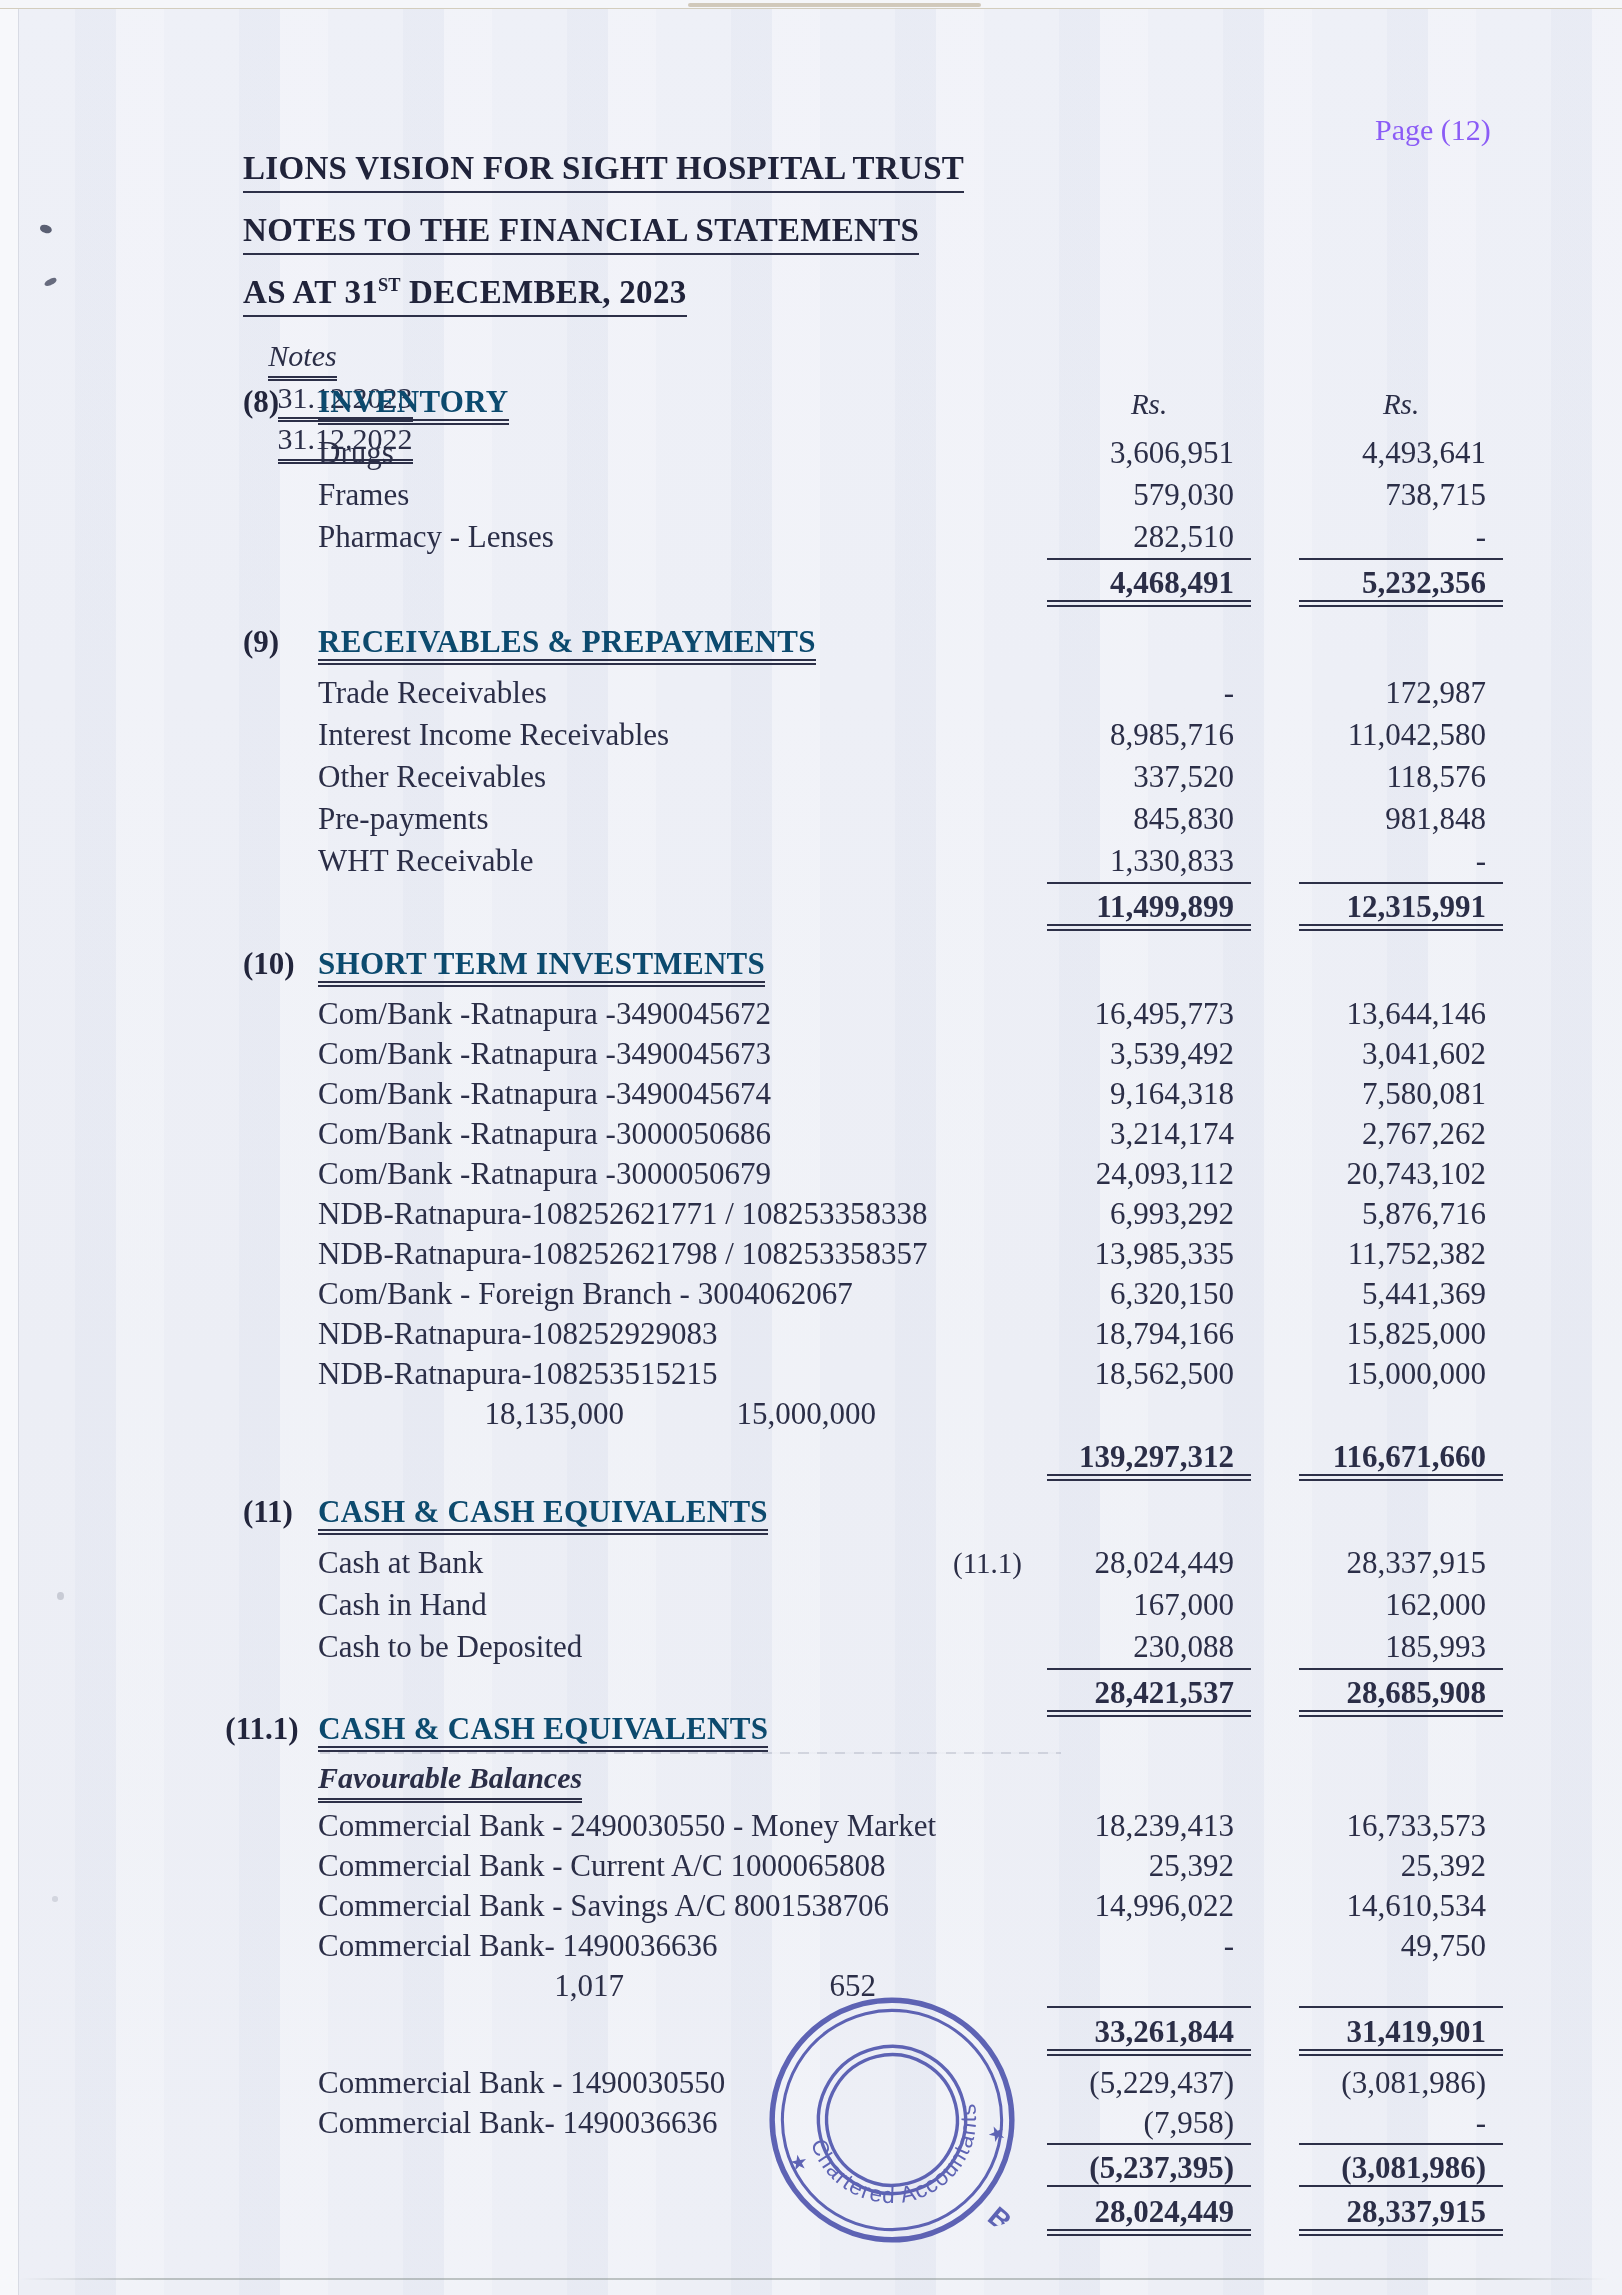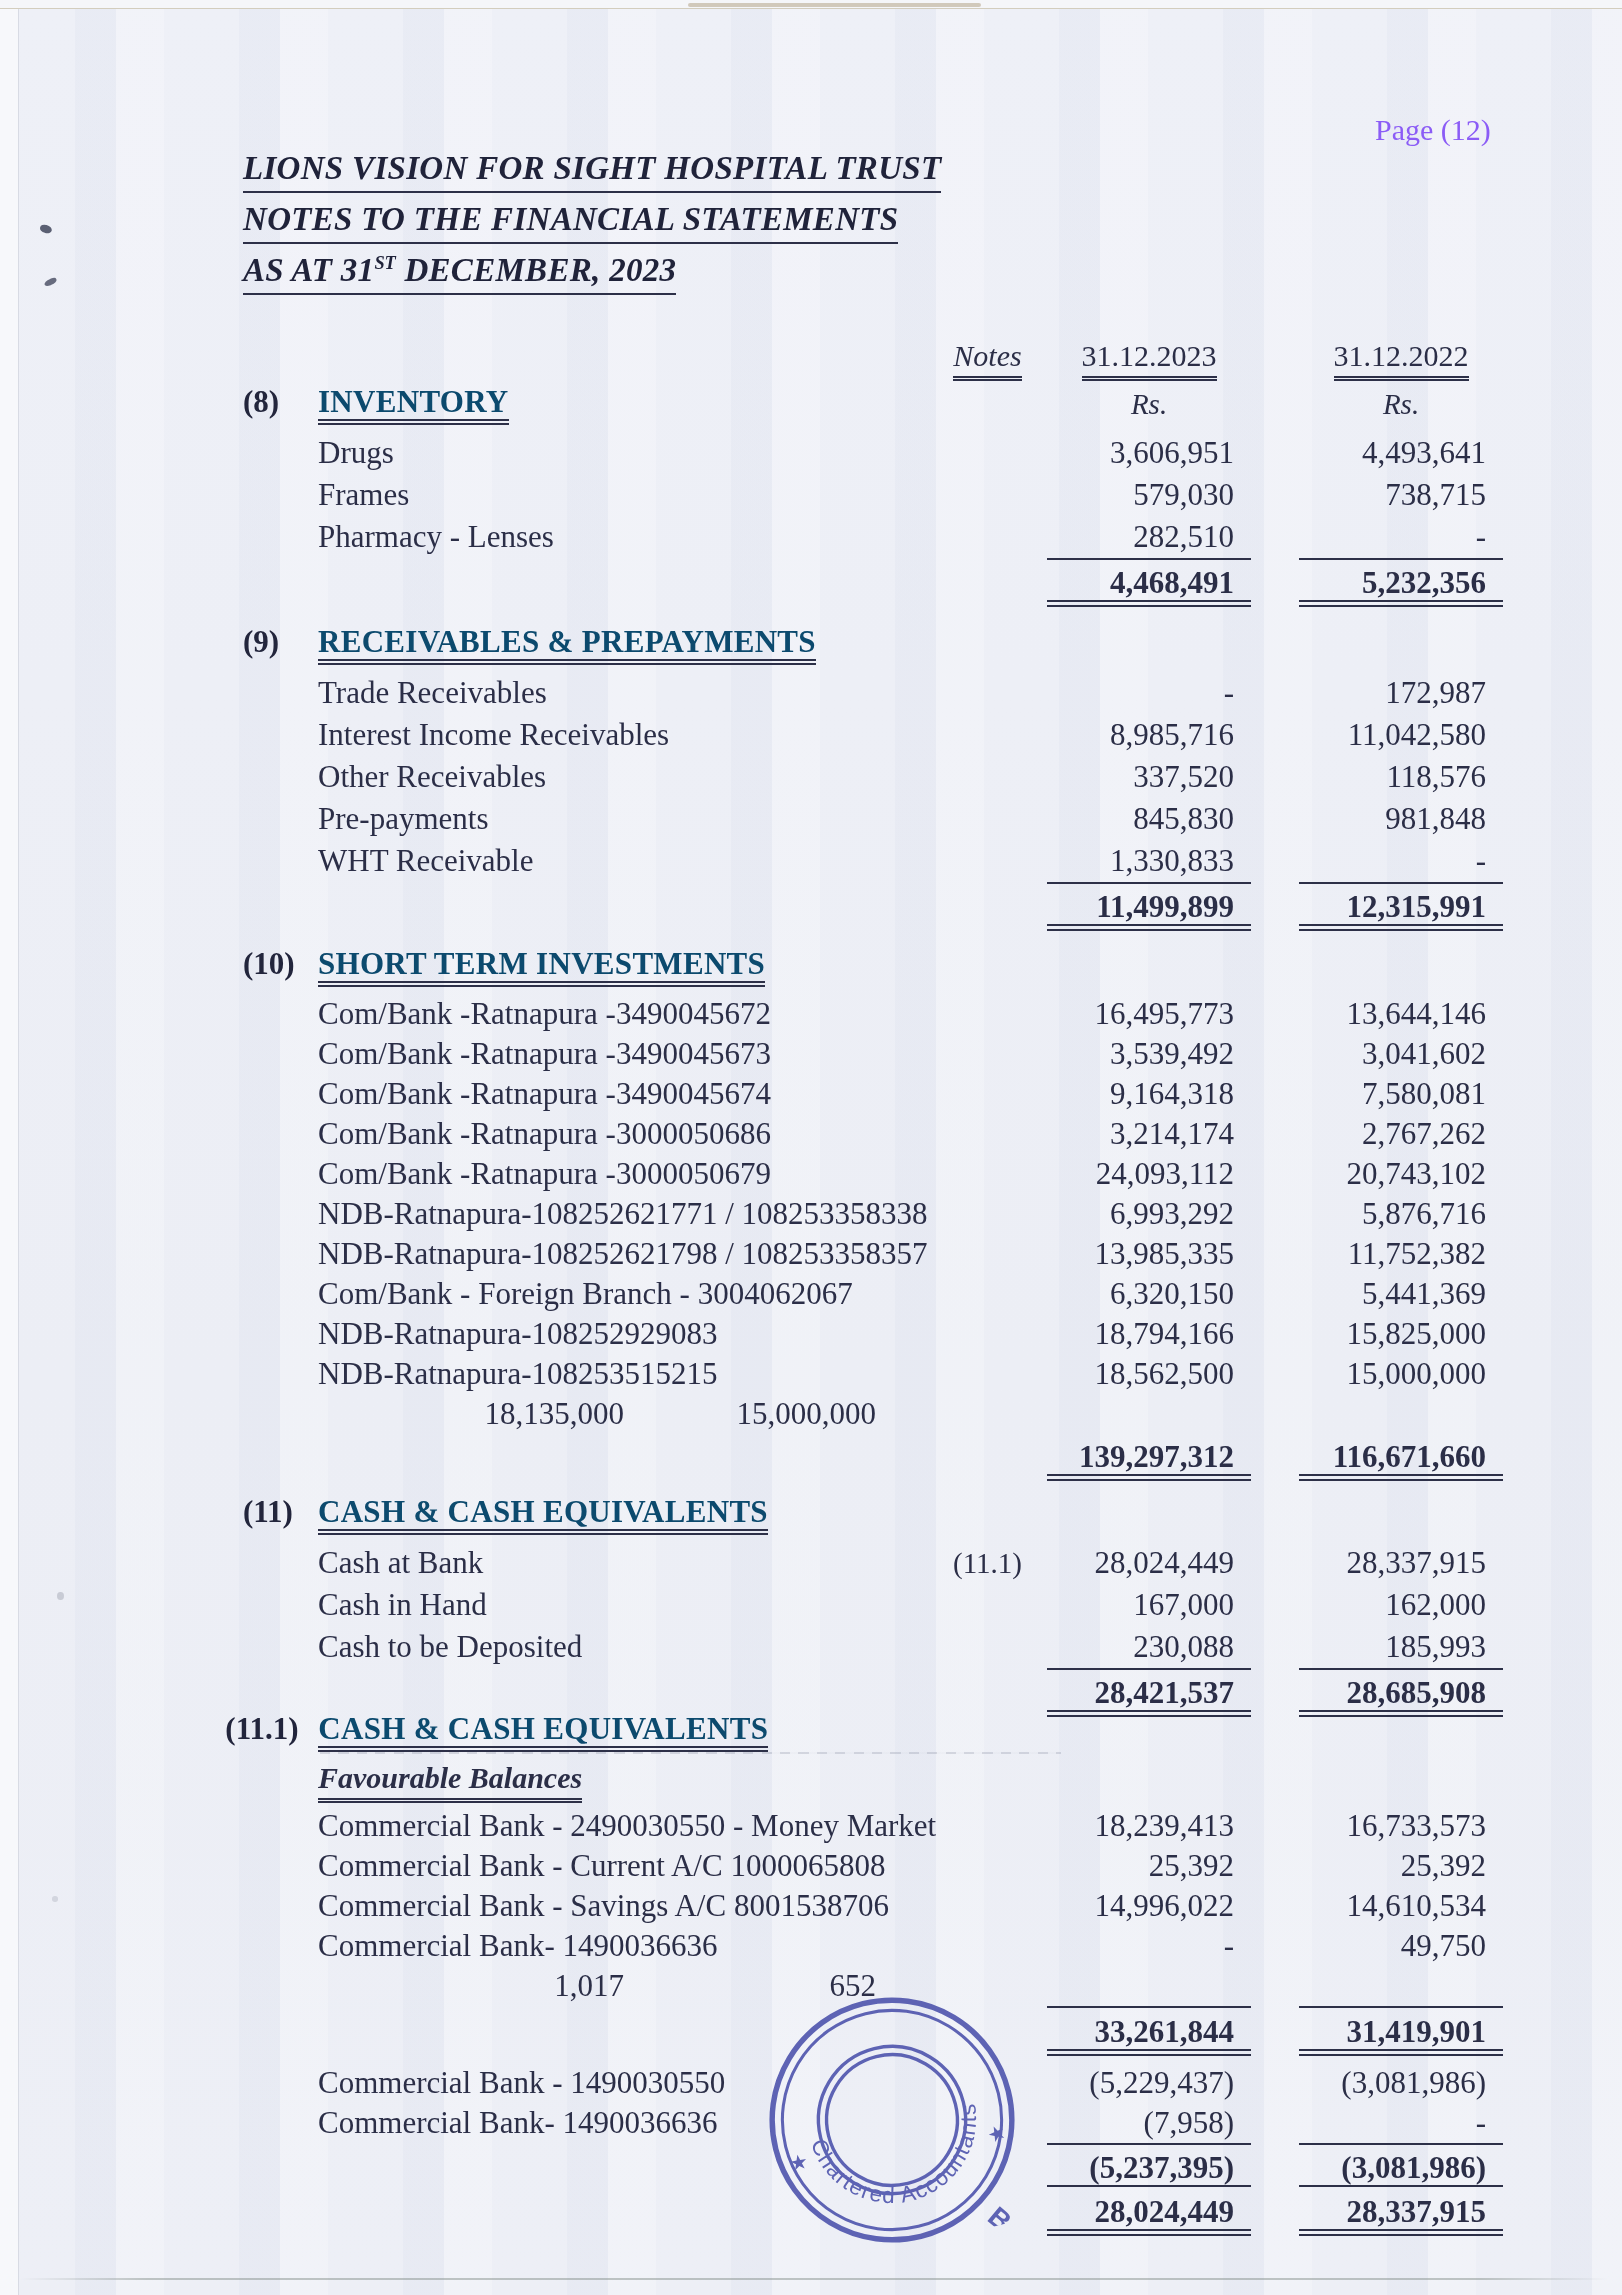--- a/index.html
+++ b/index.html
@@ -22,39 +22,39 @@
   #speck1{left:40px;top:225px;width:11.6px;height:7.5px;border-radius:45% 55% 50% 50%;transform:rotate(14deg);opacity:.82;}
   #speck2{left:44px;top:279px;width:13px;height:6.1px;border-radius:60% 40% 55% 45%;transform:rotate(-22deg);opacity:.75;}
   #speck3{left:57px;top:1592px;width:6.8px;height:8.2px;border-radius:50%;opacity:.2;}
   #speck4{left:52px;top:1896px;width:5.5px;height:5.5px;border-radius:50%;opacity:.14;}
   #artifact-line{position:absolute;left:320px;top:1752px;width:741px;height:2px;opacity:.5;
     background:repeating-linear-gradient(90deg,rgba(108,114,138,.45) 0 10.2px,rgba(108,114,138,.06) 10.2px 18.4px);}
 
   
   .page-num{position:absolute;top:113px;left:1375px;font-size:30px;color:#8b5cf6;}
   .titleblock{position:absolute;left:243px;top:150px;}
-  .t-line{font-size:33px;font-weight:bold;letter-spacing:0.3px;color:#20233a;margin-bottom:8px;font-style:italic;}
+  .t-line{font-size:33px;font-weight:bold;letter-spacing:0.3px;color:#20233a;margin-bottom:19px;}
   .t-line .ul{border-bottom:2.7px solid #2d3048;padding-bottom:4.1px;display:inline-block;}
   sup.st{font-size:18.4px;vertical-align:super;letter-spacing:0;}
 
   .block{position:absolute;left:243px;}
   .row{display:flex;line-height:42px;font-size:31px;}
   .sec10 .row,.sec111 .row{line-height:40px;}
   .c-num{width:75px;flex:none;white-space:nowrap;}
   .c-label{width:610px;flex:none;white-space:nowrap;overflow:visible;}
   .c-note{width:119px;flex:none;text-align:center;font-size:29px;}
   .c-v1,.c-v2{width:204px;flex:none;text-align:right;padding-right:17px;box-sizing:border-box;white-space:nowrap;}
   .c-gap{width:48px;flex:none;}
 
   .row.h{line-height:34px;margin-bottom:6.8px;}
   .h-title{font-size:31px;font-weight:bold;color:#0c4a6e;border-bottom:6.1px double #2d3048;padding-bottom:0;display:inline-block;letter-spacing:0.3px;}
   .row.h .c-num{font-size:31px;font-weight:bold;color:#22253c;}
   .wide-num{margin-left:-17.7px;width:93px;}
 
-  .hdr-row{line-height:34px;}
+  .hdr-row{line-height:34px;flex-direction:column;}
   .hdr{font-size:30px;}
   .hdr .u{border-bottom:5.5px double #2d3048;padding-bottom:2.7px;display:inline-block;}
   .c-v1.hdr,.c-v2.hdr{text-align:center;padding-right:0;}
   .italic{font-style:italic;}
   .rs-row{line-height:38px;}
   .rs{ text-align:center !important;padding-right:0 !important;font-style:italic;font-size:29px;}
 
   .subtitle{font-size:30px;font-weight:bold;font-style:italic;border-bottom:5.5px double #2d3048;padding-bottom:2.7px;display:inline-block;margin-bottom:3px;}
 
   .total .c-v1,.total .c-v2{font-weight:bold;line-height:35px;padding-top:5.5px;}

